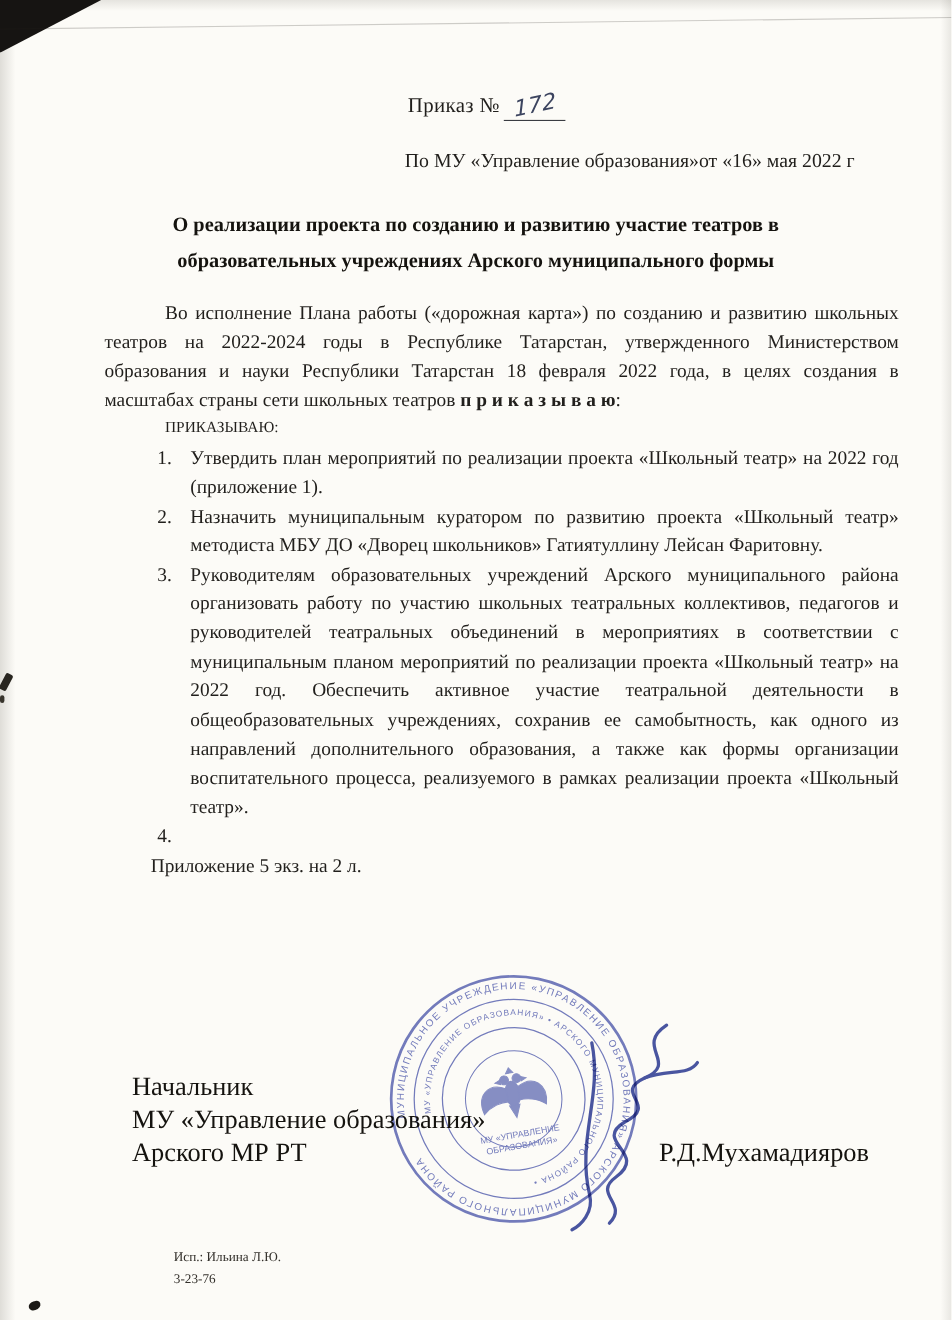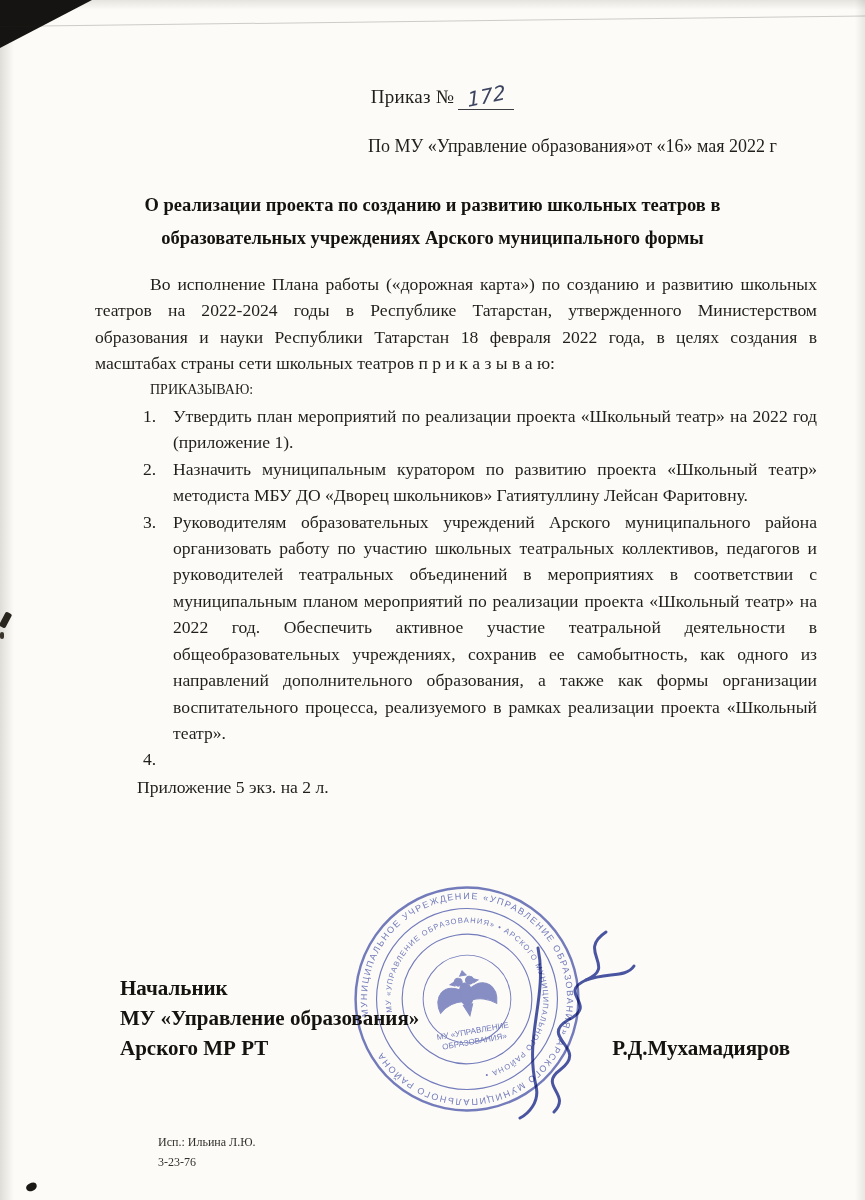--- a/index.html
+++ b/index.html
@@ -35,30 +35,30 @@
     font-size:20px;color:#3c445f;transform:rotate(-12deg) skewX(-8deg);line-height:16px}
 
   .header-row{position:absolute;top:136px;left:150px;right:88px;display:flex;
     justify-content:flex-end;font-size:18px}
 
   .subject{position:absolute;top:189px;left:90px;right:90px;text-align:center;
     font-weight:bold;font-size:18.5px;line-height:33px;color:#15130f}
 
   .main-col{position:absolute;top:271px;left:95px;width:722px;font-size:17.6px;line-height:26.4px}
   .intro{margin:0;text-align:justify;text-indent:55px}
-  .spaced{font-weight:normal}
+  .spaced{font-weight:bold}
   .order-verb{margin:0 0 0 55px;font-size:14px}
   .items{margin:0;padding:0;list-style:none}
   .item{display:flex;padding-left:48px}
   .item .num{flex:none;width:30px}
   .item .txt{flex:1;text-align:justify}
   .attachment{margin:1px 0 0 42px}
 
-  .signoff{position:absolute;top:973px;left:120px;width:670px;font-weight:bold;
-    font-size:21px;line-height:30px;color:#15130f;z-index:2}
+  .signoff{position:absolute;top:973px;left:120px;width:670px;font-weight:normal;
+    font-size:24px;line-height:30px;color:#15130f;z-index:2}
   .signoff-row{display:flex;justify-content:space-between}
 
   .stamp{position:absolute;left:348px;top:880px;width:238px;height:238px;z-index:5;
     transform:rotate(-10deg);opacity:.82;mix-blend-mode:multiply}
   .signature{position:absolute;left:468px;top:918px;width:180px;height:210px;z-index:6;
     mix-blend-mode:multiply;opacity:.9}
 
   .footer{position:absolute;left:158px;top:1132px;font-size:12px;line-height:20px;color:#33302b;z-index:2}
 </style>
 </head>
@@ -77,21 +77,21 @@
 <div class="doc-title">
   <span>Приказ №</span><span class="num-slot"><span class="handwritten-num">172</span></span>
 </div>
 
 <div class="header-row">
   <span>По МУ «Управление образования»</span>
   <span>от «16» мая 2022 г</span>
 </div>
 
 <div class="subject">
-  <div>О реализации проекта по созданию и развитию школьных театров в</div>
+  <div>О реализации проекта по созданию и развитию участие театров в</div>
   <div>образовательных учреждениях Арского муниципального формы</div>
 </div>
 
 <div class="main-col">
   <p class="intro"><span>Во исполнение Плана работы («дорожная карта») по созданию и развитию школьных театров на 2022-2024 годы в Республике Татарстан, утвержденного Министерством образования и науки Республики Татарстан 18 февраля 2022 года,  в целях создания в масштабах страны сети школьных театров</span> <span class="spaced">п р и к а з ы в а ю</span><span>:</span></p>
 
   <p class="order-verb">ПРИКАЗЫВАЮ:</p>
 
   <ol class="items">
     <li class="item">

